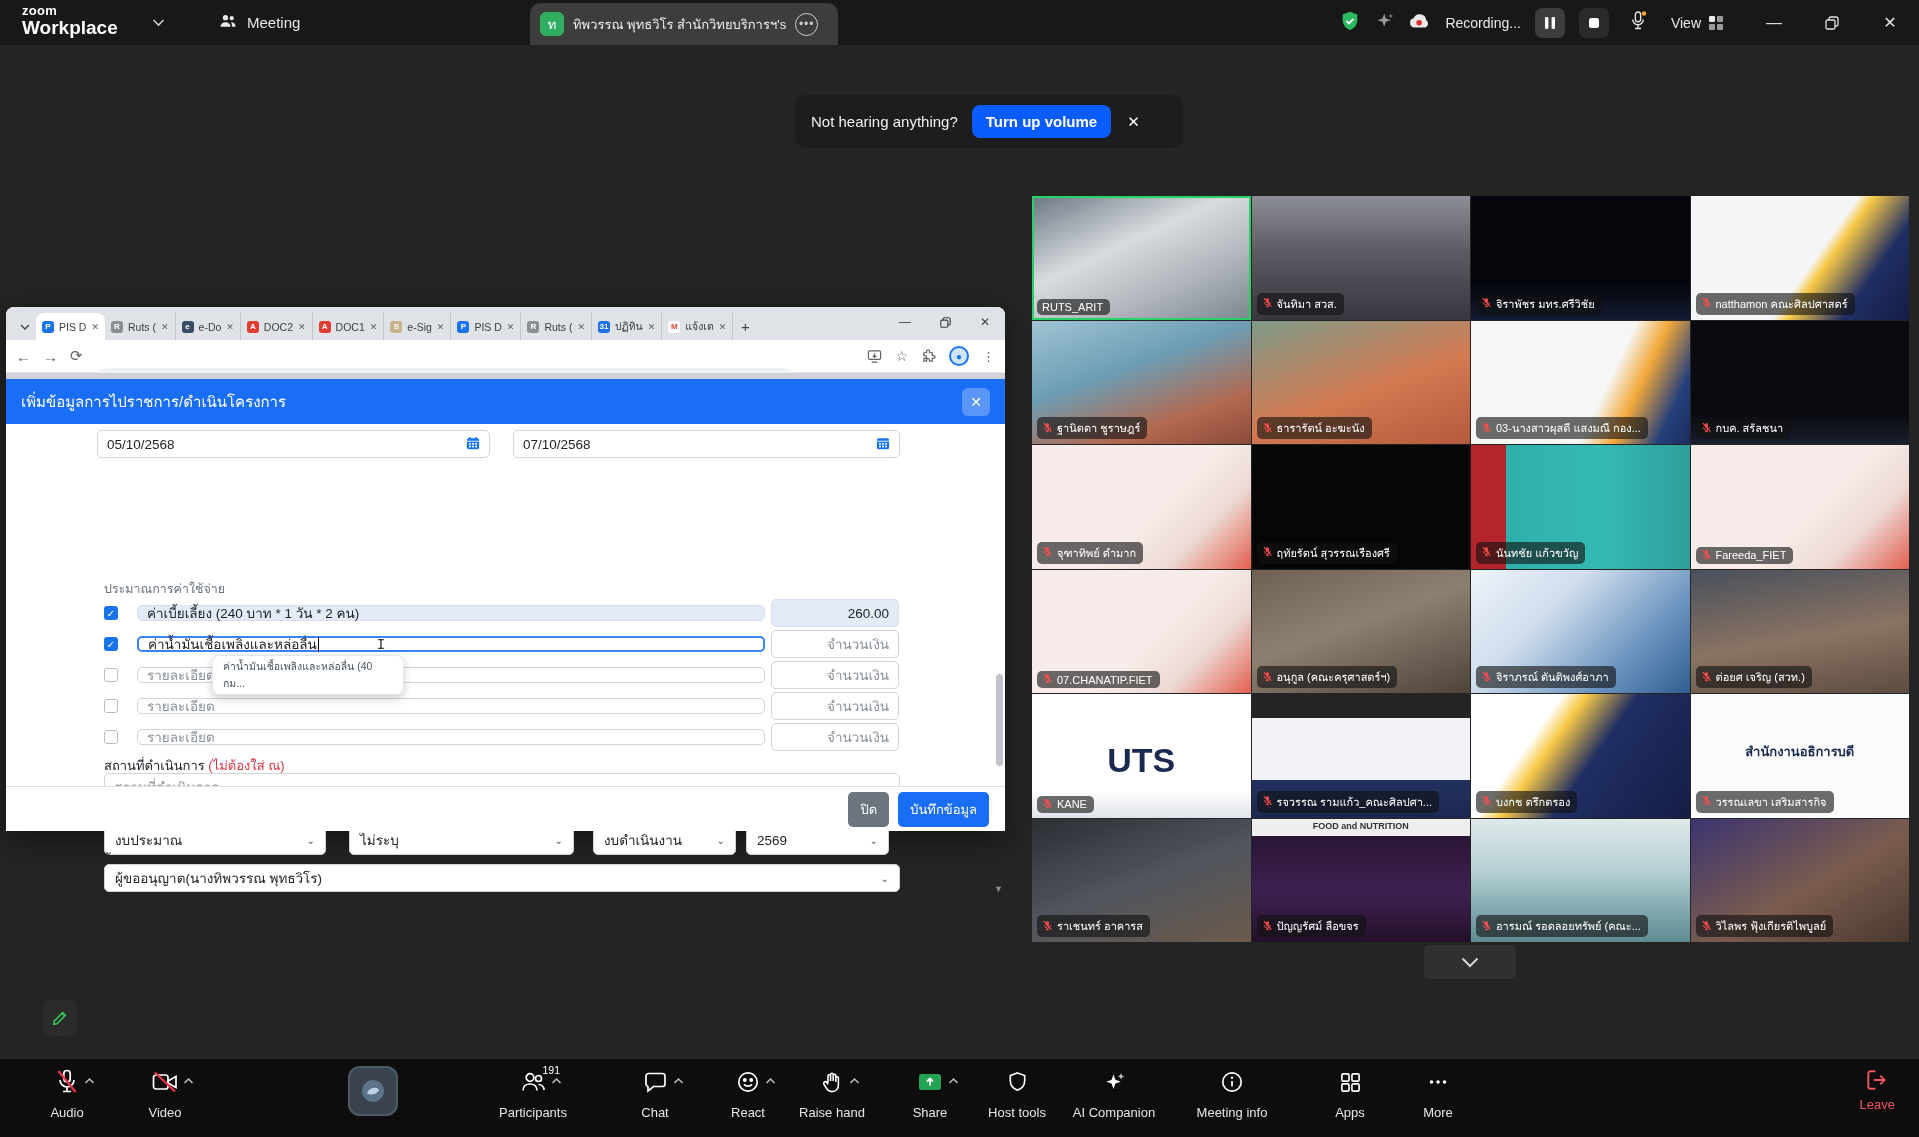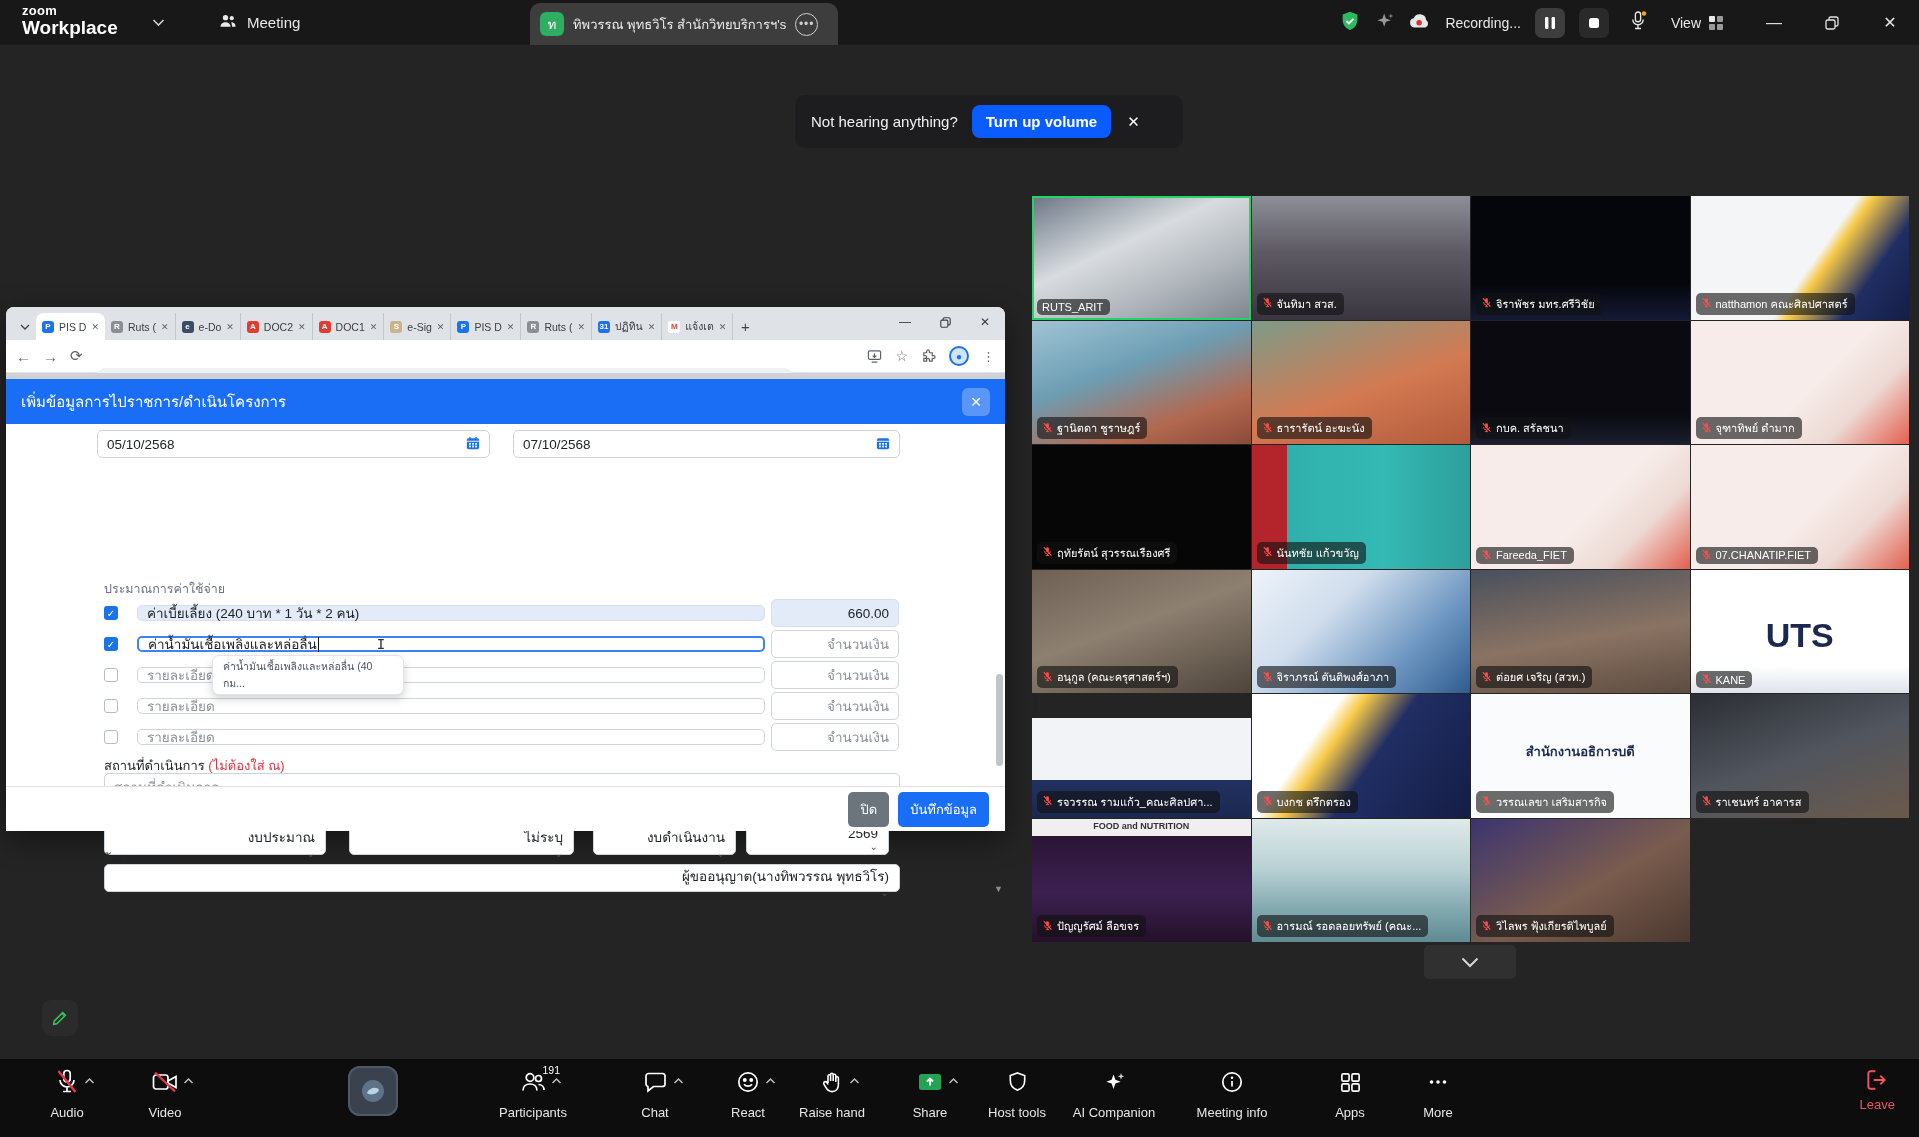--- a/index.html
+++ b/index.html
@@ -85,21 +85,21 @@
   .caret { width:1px; height:15px; background:#111; margin-left:1px; }
   .ibeam { color:#333; font-size:14px; margin-left:58px; font-family:"DejaVu Sans Mono",monospace; }
   .amt-box { margin-left:6px; width:128px; height:28px; justify-content:flex-end; }
   .amt-box.ro { background:#e3ebf8; border-color:#d4dff2; }
   #tooltip { position:absolute; left:206px; top:231px; width:192px; height:40px; background:#fff;
              border:1px solid #e2e5e9; border-radius:7px; box-shadow:0 4px 10px rgba(0,0,0,.18);
              font-size:10.5px; color:#4b5563; display:flex; align-items:center; padding:0 10px; z-index:5; }
   .lbl-row { position:absolute; font-size:13px; color:#212529; }
   .lbl-red { color:#dc3545; }
   .fselect { border:1px solid #ced4da; border-radius:5px; background:#fff; font-size:13.5px; color:#212529;
-             display:flex; align-items:flex-end; padding:0 10px; position:absolute; height:30px;flex-direction:column; }
+             display:flex; align-items:center; padding:0 10px; position:absolute; height:30px; }
   .fselect .car { margin-left:auto; color:#555; font-size:10px; }
   #modal-footer { position:absolute; left:0; top:479px; width:100%; height:45px; border-top:1px solid #dee2e6;
                   display:flex; align-items:center; justify-content:flex-end; gap:9px; padding:0 16px; background:#fff; }
   .btn-gray { background:#6c757d; color:#fff; border:none; border-radius:5px; font-size:13px; padding:7px 12px; }
   .btn-blue { background:#1a6ef5; color:#fff; border:none; border-radius:5px; font-size:13px; padding:7px 12px; }
   #mscroll { position:absolute; right:2px; top:250px; width:7px; height:92px; background:#c1c5cb; border-radius:4px; }
   #mscroll-arrow { position:absolute; right:2px; top:460px; color:#8a8f96; font-size:9px; }
 
   
   #gallery { position:absolute; left:1032px; top:196px; width:878px; height:747px;
@@ -360,21 +360,21 @@
       </span>
     </div>
     <div class="sec-label">ประมาณการค่าใช้จ่าย</div>
     <div id="expense-rows">
         <div class="exp-row" style="top: 175px;">
           <span class="cbx on">✓</span>
           <div class="finput exp-field ro">
             <span>ค่าเบี้ยเลี้ยง (240 บาท * 1 วัน * 2 คน)</span>
           </div>
           <div class="finput amt-box ro">
-            <span>660.00</span>
+            <span>260.00</span>
           </div>
         </div>
         <div class="exp-row" style="top: 206px;">
           <span class="cbx on">✓</span>
           <div class="finput exp-field focus">
             <span>ค่าน้ำมันเชื้อเพลิงและหล่อลื่น</span>
             <span class="caret"></span>
             <span class="ibeam">I</span>
           </div>
           <div class="finput amt-box">
@@ -501,20 +501,30 @@
       </div>
     </div>
     <div class="tile" style="background: linear-gradient(160deg, rgb(125, 154, 136) 0%, rgb(211, 122, 82) 55%, rgb(178, 90, 60) 100%);">
       <div class="npill">
         <span><svg width="11" height="11" viewBox="0 0 24 24">
             <rect x="9" y="2.5" width="6" height="11" rx="3" fill="#ff4d4d"></rect>
             <path d="M5.5 11a6.5 6.5 0 0 0 13 0M12 17.5V21M8.5 21h7" fill="none" stroke="#ff4d4d" stroke-width="2"></path>
             <line x1="4" y1="2.5" x2="20.5" y2="21" stroke="#ff4d4d" stroke-width="2.4"></line>
           </svg></span>
         <span>ธารารัตน์ อะฆะนัง</span>
+      </div>
+    </div>
+    <div class="tile" style="background: linear-gradient(115deg, rgb(246, 246, 244) 60%, rgb(242, 169, 59) 72%, rgb(38, 64, 124) 88%, rgb(27, 45, 94) 100%);">
+      <div class="npill">
+        <span><svg width="11" height="11" viewBox="0 0 24 24">
+            <rect x="9" y="2.5" width="6" height="11" rx="3" fill="#ff4d4d"></rect>
+            <path d="M5.5 11a6.5 6.5 0 0 0 13 0M12 17.5V21M8.5 21h7" fill="none" stroke="#ff4d4d" stroke-width="2"></path>
+            <line x1="4" y1="2.5" x2="20.5" y2="21" stroke="#ff4d4d" stroke-width="2.4"></line>
+          </svg></span>
+        <span>03-นางสาวผุสดี  แสงมณี กอง...</span>
       </div>
     </div>
     <div class="tile" style="background: linear-gradient(rgb(10, 10, 16) 75%, rgb(26, 31, 46) 100%);">
       <div class="npill">
         <span><svg width="11" height="11" viewBox="0 0 24 24">
             <rect x="9" y="2.5" width="6" height="11" rx="3" fill="#ff4d4d"></rect>
             <path d="M5.5 11a6.5 6.5 0 0 0 13 0M12 17.5V21M8.5 21h7" fill="none" stroke="#ff4d4d" stroke-width="2"></path>
             <line x1="4" y1="2.5" x2="20.5" y2="21" stroke="#ff4d4d" stroke-width="2.4"></line>
           </svg></span>
         <span>กบค. สรัลชนา</span>

